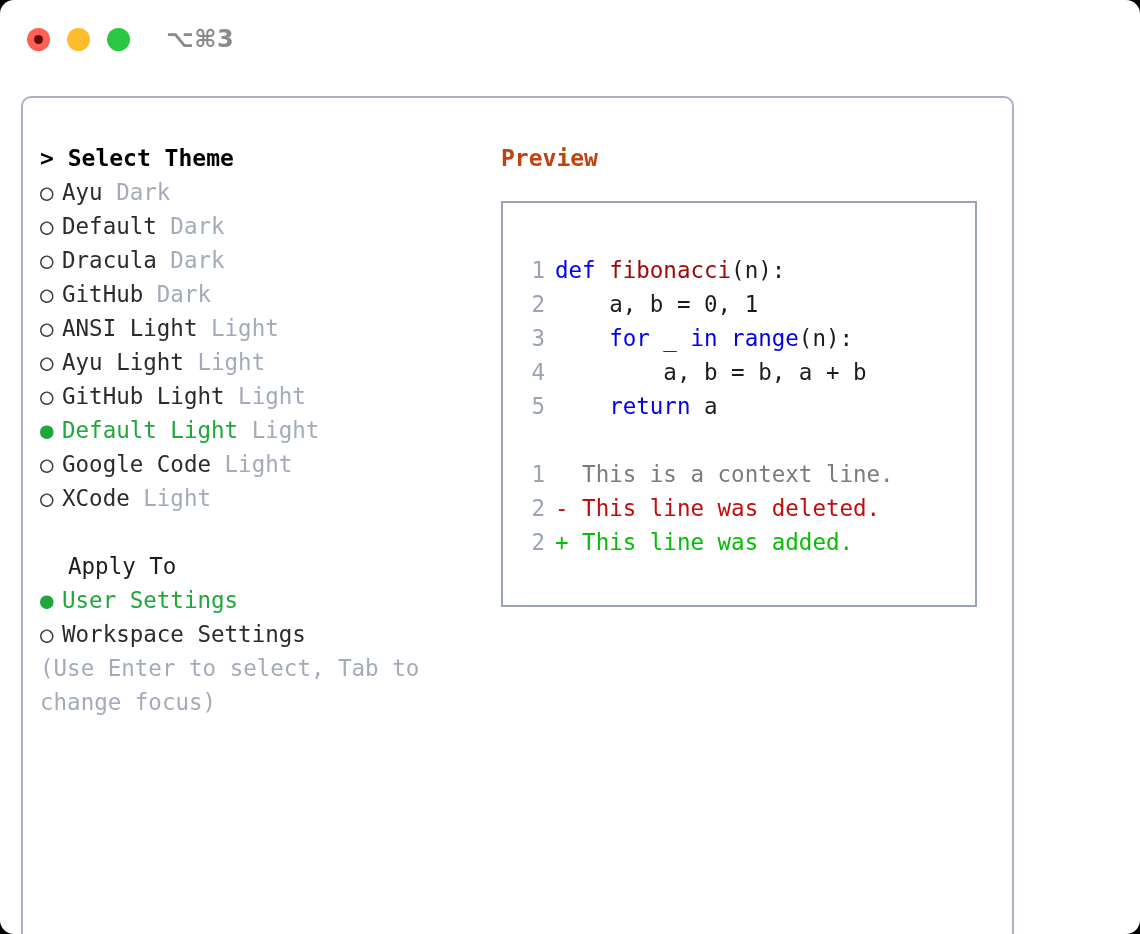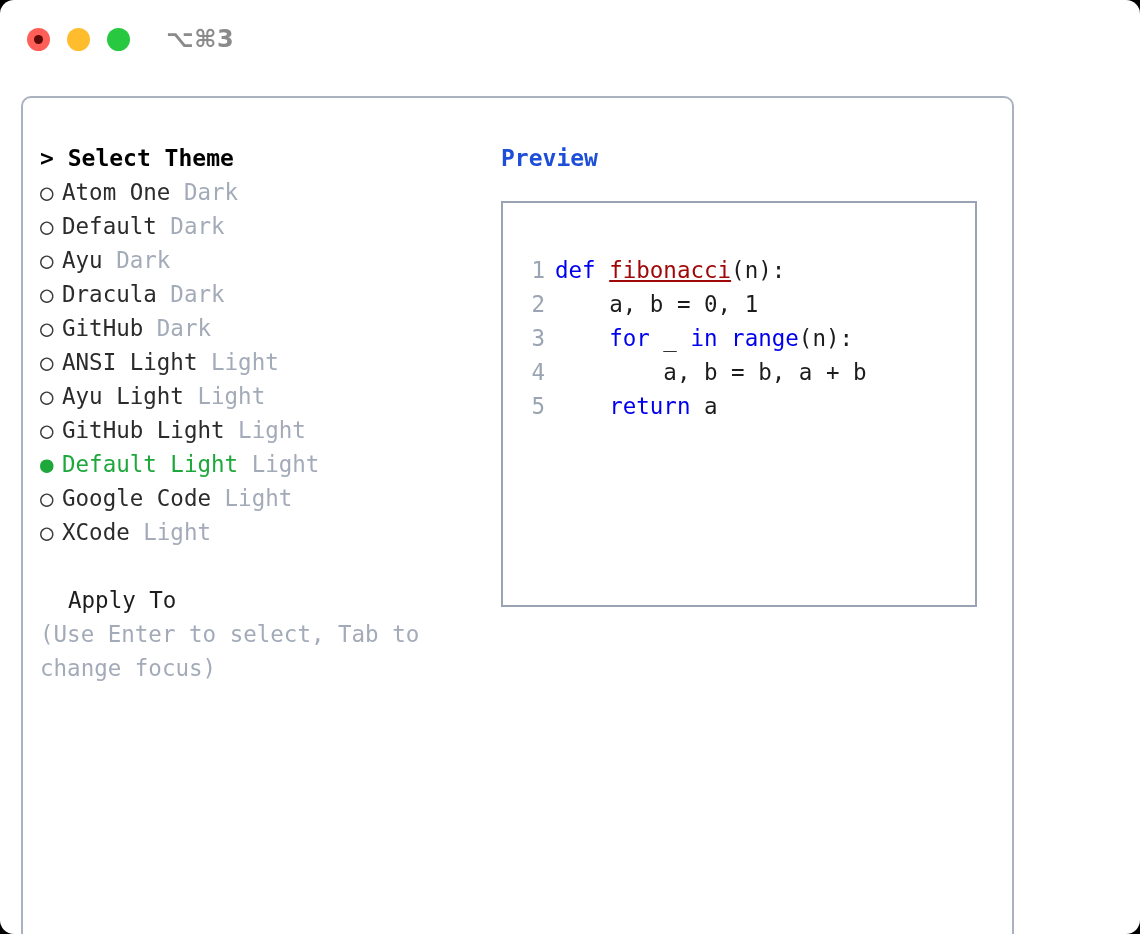--- a/index.html
+++ b/index.html
@@ -126,21 +126,21 @@
   
   #right-col {
     position: absolute;
     left: 478px;
     top: 43px;
     width: 490px;
   }
   #preview-label {
     font-size: 23px;
     font-weight: 700;
-    color: #1d4ed8;
+    color: #c2410c;
     line-height: 34px;
   }
   #preview-box {
     margin-top: 26px;
     width: 476px;
     height: 406px;
     border: 2px solid #99a3b3;
     box-sizing: border-box;
     padding: 50px 0 0 0;
     background: #ffffff;
@@ -152,21 +152,21 @@
     padding-left: 18px;
   }
   .ln {
     display: inline-block;
     width: 24px;
     text-align: right;
     color: #9aa4b2;
     margin-right: 10px;
   }
   .kw   { color: #0000ee; }
-  .fn   { color: #a00808; text-decoration: underline; }
+  .fn   { color: #a00808; }
   .pl   { color: #1c1c1c; }
   .ctx  { color: #7b7b7b; }
   .del  { color: #c40b0b; }
   .add  { color: #05bd05; }
   .gap  { height: 34px; }
 </style>
 </head>
 <body>
 
 <div id="window">
@@ -178,45 +178,53 @@
       <span class="light green"></span>
     </div>
     <div id="shortcut">⌥⌘3</div>
   </div>
 
   <div id="panel">
 
     <div id="left-col">
       <div class="row hdr">&gt; Select Theme</div>
       <div id="theme-list">
-          <div class="row"><span class="bullet">○</span><span class="name">Atom One</span><span class="tag"> Dark</span></div>
+          <div class="row"><span class="bullet">○</span><span class="name">Ayu</span><span class="tag"> Dark</span></div>
           <div class="row"><span class="bullet">○</span><span class="name">Default</span><span class="tag"> Dark</span></div>
-          <div class="row"><span class="bullet">○</span><span class="name">Ayu</span><span class="tag"> Dark</span></div>
           <div class="row"><span class="bullet">○</span><span class="name">Dracula</span><span class="tag"> Dark</span></div>
           <div class="row"><span class="bullet">○</span><span class="name">GitHub</span><span class="tag"> Dark</span></div>
           <div class="row"><span class="bullet">○</span><span class="name">ANSI Light</span><span class="tag"> Light</span></div>
           <div class="row"><span class="bullet">○</span><span class="name">Ayu Light</span><span class="tag"> Light</span></div>
           <div class="row"><span class="bullet">○</span><span class="name">GitHub Light</span><span class="tag"> Light</span></div>
           <div class="row"><span class="bullet sel">●</span><span class="name sel">Default Light</span><span class="tag"> Light</span></div>
           <div class="row"><span class="bullet">○</span><span class="name">Google Code</span><span class="tag"> Light</span></div>
           <div class="row"><span class="bullet">○</span><span class="name">XCode</span><span class="tag"> Light</span></div>
         </div>
       <div class="spacer-34"></div>
       <div class="row group-hdr">Apply To</div>
+      <div id="apply-list">
+          <div class="row"><span class="bullet sel">●</span><span class="name sel">User Settings</span></div>
+          <div class="row"><span class="bullet">○</span><span class="name">Workspace Settings</span></div>
+        </div>
       <div id="hint">(Use Enter to select, Tab to change focus)</div>
     </div>
 
     <div id="right-col">
       <div id="preview-label">Preview</div>
       <div id="preview-box">
         <div id="code-block">
             <div class="code-line"><span class="ln">1</span><span class="kw">def </span><span class="fn">fibonacci</span><span class="pl">(n):</span></div>
             <div class="code-line"><span class="ln">2</span><span class="pl">    a, b = 0, 1</span></div>
             <div class="code-line"><span class="ln">3</span><span class="pl">    </span><span class="kw">for</span><span class="pl"> _ </span><span class="kw">in</span><span class="pl"> </span><span class="kw">range</span><span class="pl">(n):</span></div>
             <div class="code-line"><span class="ln">4</span><span class="pl">        a, b = b, a + b</span></div>
             <div class="code-line"><span class="ln">5</span><span class="pl">    </span><span class="kw">return</span><span class="pl"> a</span></div>
           </div>
         <div class="gap"></div>
+        <div id="diff-block">
+            <div class="code-line"><span class="ln">1</span><span class="ctx"> </span><span class="ctx"> This is a context line.</span></div>
+            <div class="code-line"><span class="ln">2</span><span class="del">-</span><span class="del"> This line was deleted.</span></div>
+            <div class="code-line"><span class="ln">2</span><span class="add">+</span><span class="add"> This line was added.</span></div>
+          </div>
       </div>
     </div>
 
   </div>
 </div>
 
 </body></html>

